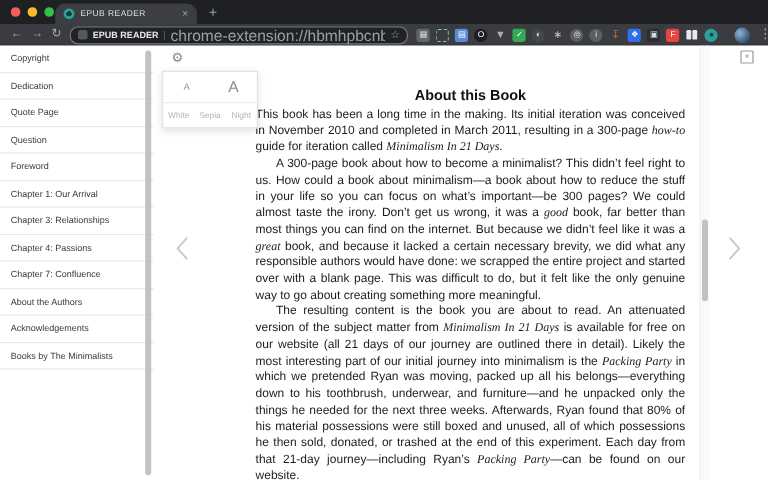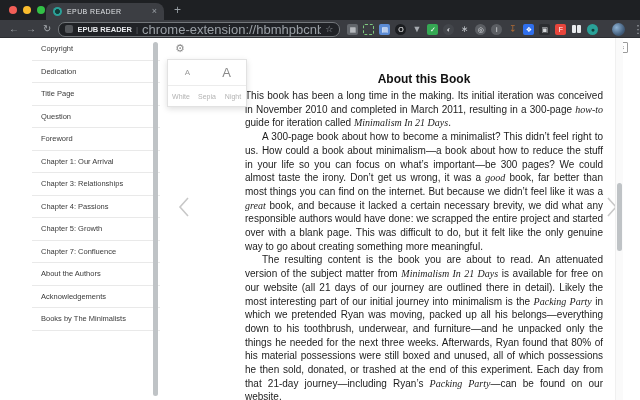--- a/index.html
+++ b/index.html
@@ -38,21 +38,21 @@
   .ext.book{gap:1px;}
   .ext.book i{display:block;width:4px;height:8px;background:#e8eaed;border-radius:1px;}
   .tbsep{width:1px;height:10px;background:#5b5e63;}
   .avatar{width:13px;height:13px;border-radius:50%;flex:0 0 auto;
     background:radial-gradient(circle at 35% 35%,#8fb3d4,#45617f 60%,#2b3d52);}
   .menu-dots{color:#a7abb0;font-size:11px;line-height:11px;}
 
   
   .page{position:absolute;top:38px;left:0;right:0;bottom:0;background:#fff;display:flex;}
 
-  .sidebar{width:128px;position:relative;flex:0 0 auto;margin-left:32px;}
+  .sidebar{width:128px;position:relative;flex:0 0 auto;}
   .toc-item{height:22.5px;display:flex;align-items:center;padding:0 9px;box-sizing:border-box;
     border-bottom:1px solid #e9e9e9;font-size:7.5px;color:#3a3a3a;white-space:nowrap;}
   .sb-scroll{position:absolute;top:4px;bottom:4px;left:121px;width:5px;border-radius:3px;background:#bfc3c6;}
 
   .main{flex:1;position:relative;overflow:hidden;}
   .gear{position:absolute;left:15px;top:4px;font-size:11px;color:#8a8a8a;}
   .popup{position:absolute;left:7px;top:21px;width:78px;background:#fff;border:1px solid #e2e2e2;
     box-shadow:0 2px 6px rgba(0,0,0,.13);z-index:5;}
   .popup-row{display:flex;align-items:center;}
   .popup-row.fonts{height:25px;border-bottom:1px solid #ececec;}
@@ -132,27 +132,26 @@
     <span class="avatar"></span>
     <span class="menu-dots">⋮</span>
   </div>
 
   <div class="page">
 
     <div class="sidebar">
       <div id="toc">
           <div class="toc-item">Copyright</div>
           <div class="toc-item">Dedication</div>
-          <div class="toc-item">Title Page</div>
+          <div class="toc-item">Quote Page</div>
           <div class="toc-item">Question</div>
           <div class="toc-item">Foreword</div>
           <div class="toc-item">Chapter 1: Our Arrival</div>
           <div class="toc-item">Chapter 3: Relationships</div>
           <div class="toc-item">Chapter 4: Passions</div>
-          <div class="toc-item">Chapter 5: Growth</div>
           <div class="toc-item">Chapter 7: Confluence</div>
           <div class="toc-item">About the Authors</div>
           <div class="toc-item">Acknowledgements</div>
           <div class="toc-item">Books by The Minimalists</div>
         </div>
       <div class="sb-scroll"></div>
     </div>
 
     <div class="main">
       <span class="gear">⚙</span>

